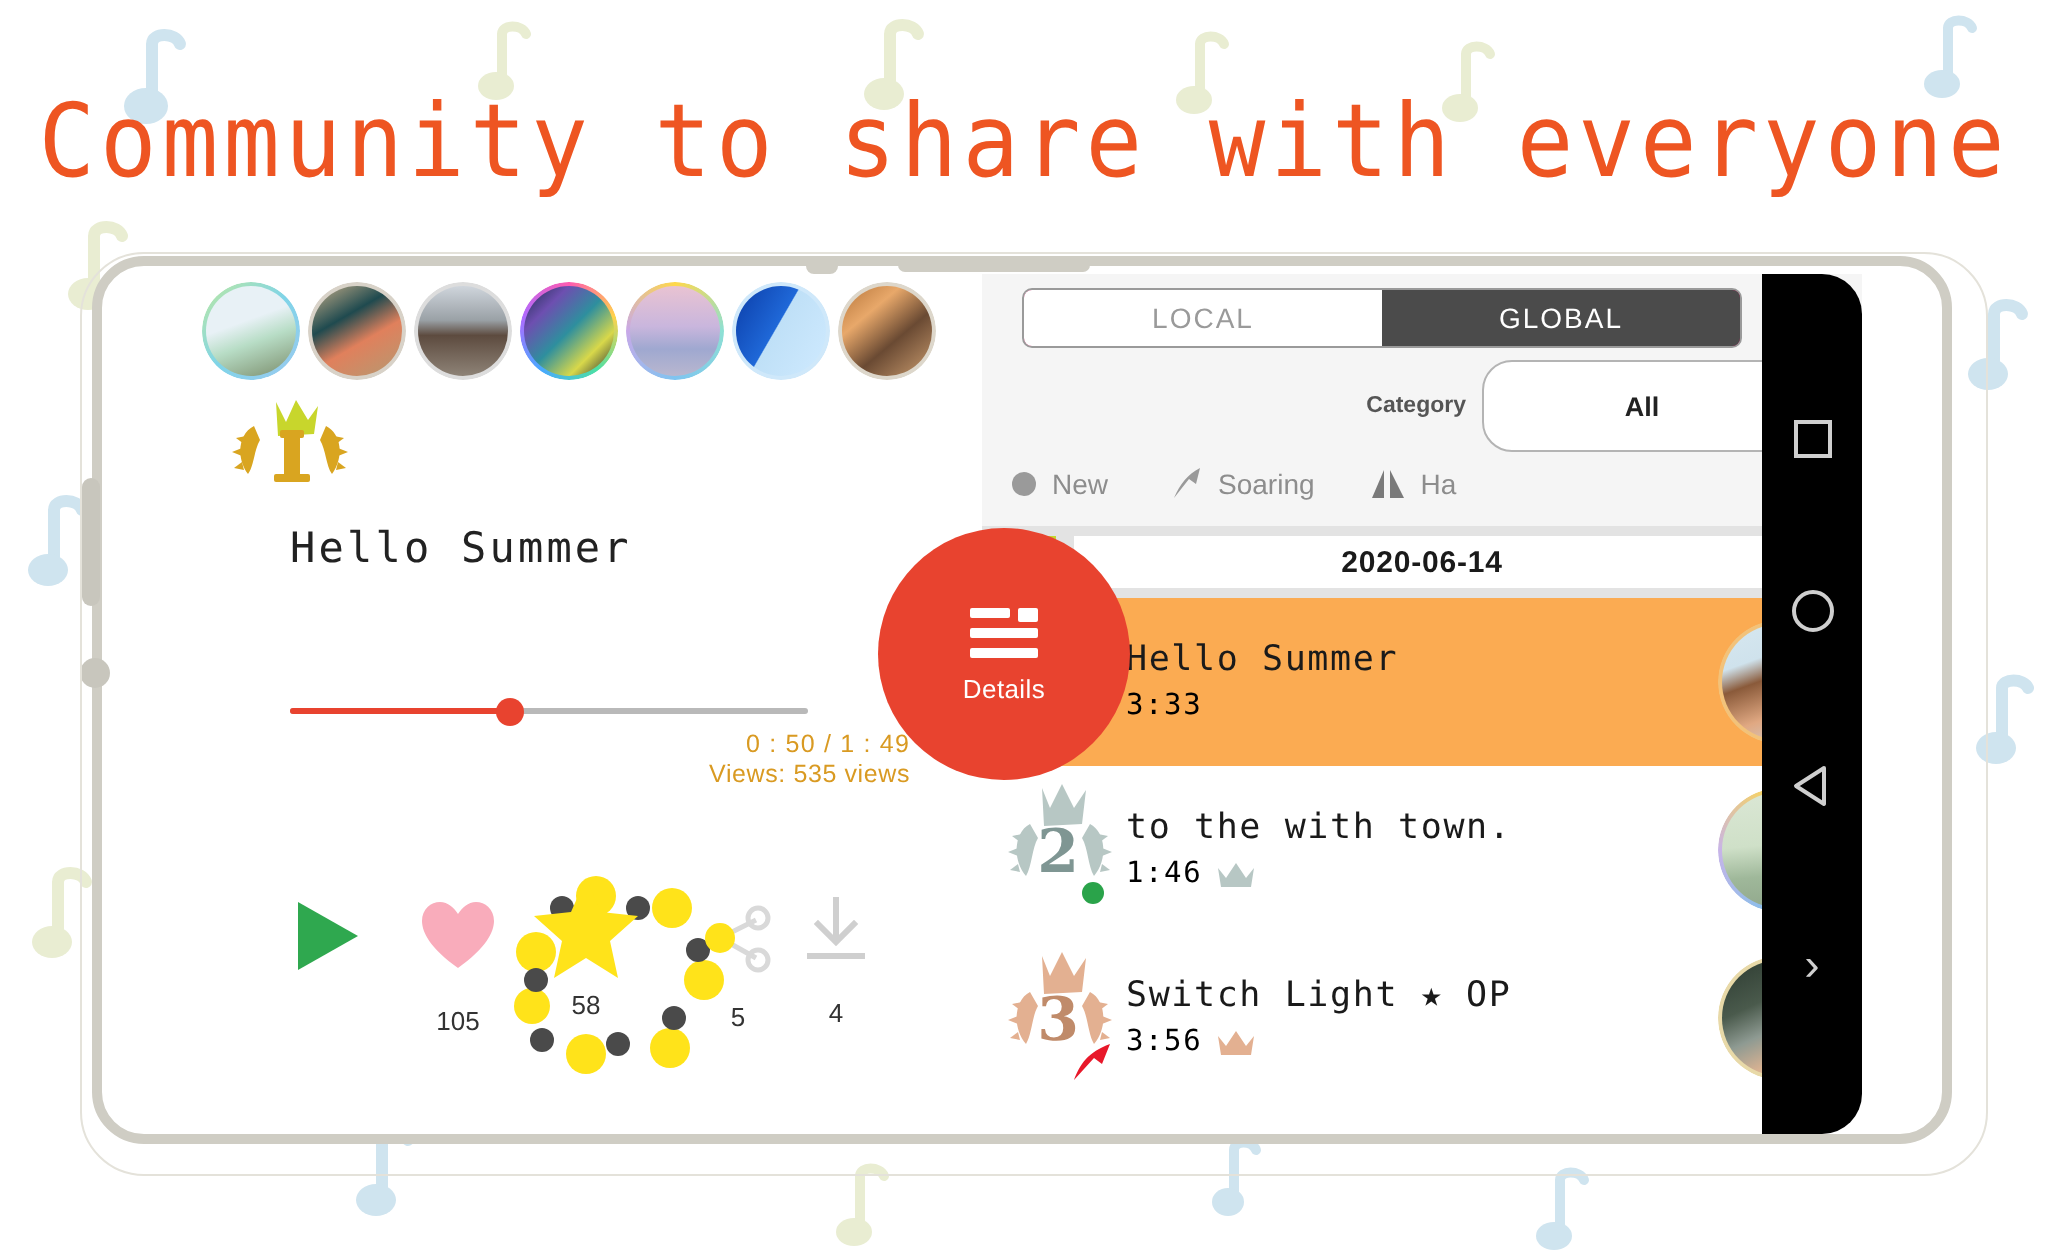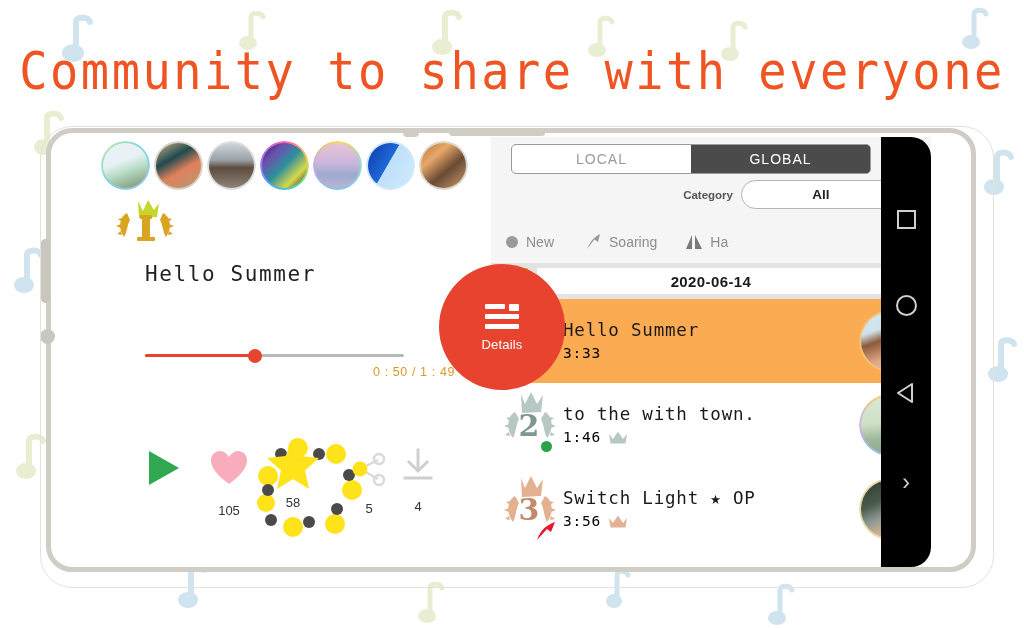--- a/index.html
+++ b/index.html
@@ -131,21 +131,21 @@
   }
   #seg div { flex: 1; display: flex; align-items: center; justify-content: center;
              font-size: 14px; letter-spacing: 1px; }
   #seg .local { color: #9a9a9a; background: #fff; }
   #seg .global { color: #fff; background: #4b4b4b; }
 
   #cat-row { position: absolute; left: 0; top: 43px; width: 410px;
              display: flex; align-items: center; justify-content: flex-end; gap: 8px; font-weight: bold; }
   #cat-row .cat-lab { font-size: 11.5px; color: #555; }
   #cat-select {
-    width: 160px; height: 29px; border: 1px solid #b4b4b4; border-radius: 15px;
+    width: 160px; height: 46px; border: 1px solid #b4b4b4; border-radius: 15px;
     background: #fff; display: flex; align-items: center; justify-content: center;
     font-size: 13.5px; color: #222;
   }
 
   #tabs { position: absolute; left: 0; top: 84px; width: 440px; height: 42px;
           display: flex; align-items: center; }
   .tab { display: flex; align-items: center; gap: 7px; height: 42px; position: relative; }
   .tab .tl { font-size: 14px; color: #8d8d8d; white-space: nowrap; }
   .tab.active .tl { color: #1a1a1a; font-weight: bold; }
   .tab.active::after {
@@ -395,20 +395,21 @@
         <div id="song-title">Hello Summer</div>
 
         <div id="seek">
           <div class="track"></div>
           <div class="fill"></div>
           <div class="thumb"></div>
         </div>
 
         <div id="time-block">
           <div>0 : 50 / 1 : 49</div>
+          <div class="views">Views:  535 views</div>
         </div>
 
         <div id="actions">
 
           <div class="act" id="act-play">
             <svg width="40" height="42" viewBox="0 0 40 42">
               <path d="M6 4 L36 21 L6 38 Z" fill="#2fa84f"></path>
             </svg>
           </div>
 

